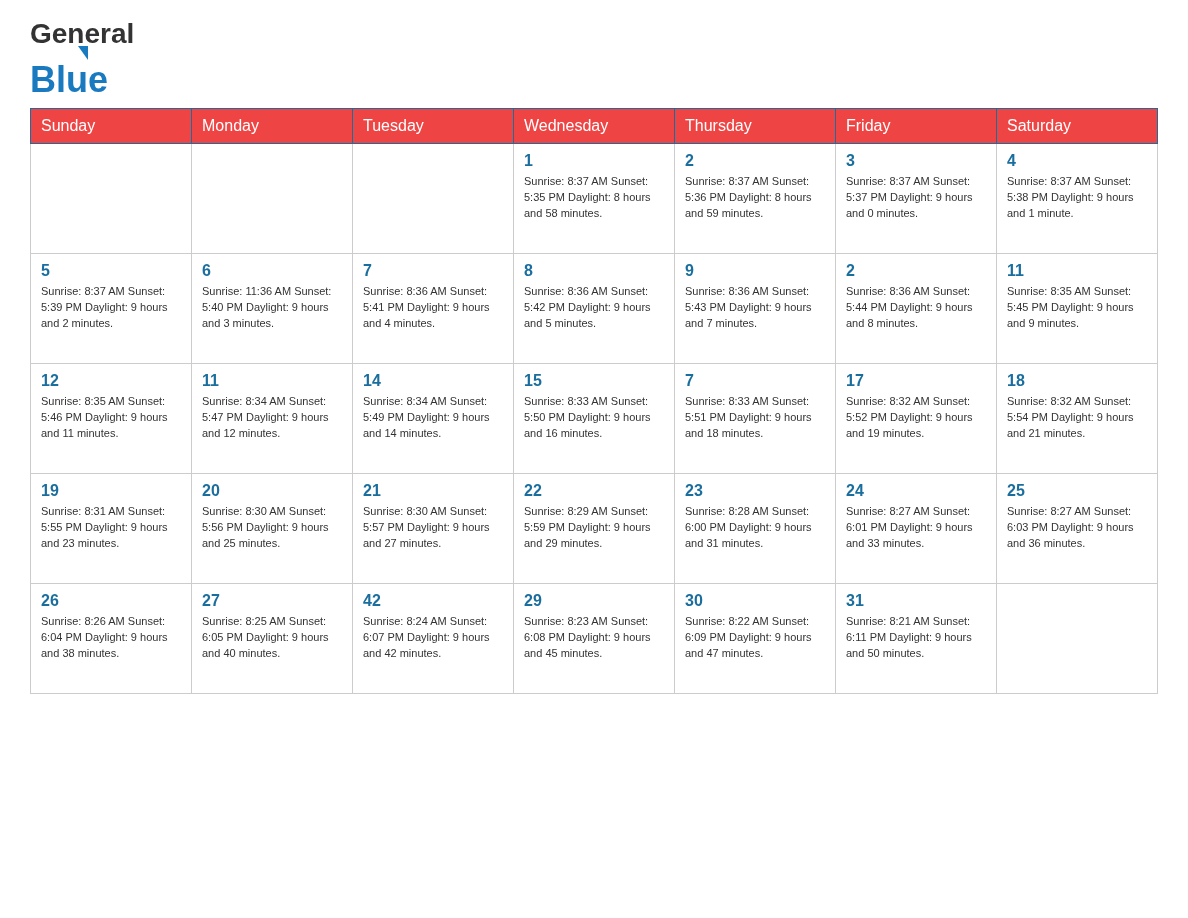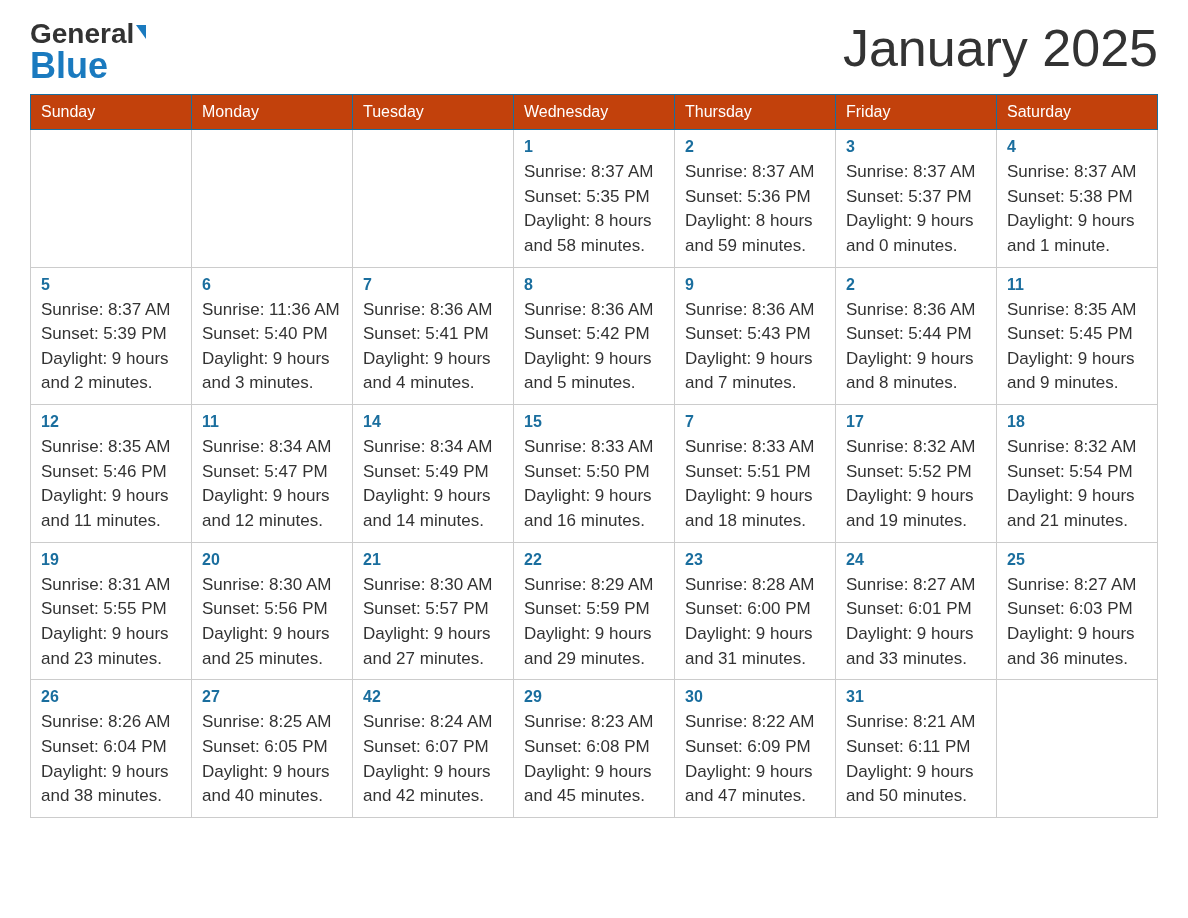--- a/index.html
+++ b/index.html
@@ -58,21 +58,21 @@
       font-size: 22px;
       color: #333;
       margin-top: 4px;
     }
     .calendar {
       width: 100%;
       border-collapse: collapse;
       margin-top: 10px;
     }
     .calendar thead tr th {
-      background-color: #c2410c;
+      background-color: #ef4444;
       color: #fff;
       font-size: 16px;
       font-weight: normal;
       padding: 8px 10px;
       text-align: left;
       border: 1px solid #1a6e9e;
     }
     .calendar tbody tr td {
       vertical-align: top;
       padding: 8px 10px;
@@ -86,42 +86,42 @@
       background: #fff;
     }
     .day-number {
       font-size: 16px;
       color: #1a6e9e;
       font-weight: bold;
       display: block;
       margin-bottom: 4px;
     }
     .day-info {
-      font-size: 17px;
+      font-size: 11px;
       color: #333;
       line-height: 1.45;
     }
     .logo-line {
       display: flex;
       align-items: center;
+      flex-direction: column;
     }
   </style>
 </head>
 <body>
 
 <div class="header">
   <div class="logo">
     <div class="logo-line">
       <span class="logo-general">General</span>
       <span class="logo-arrow"></span>
     </div>
     <span class="logo-blue">Blue</span>
   </div>
   <div class="title-block">
-    <div class="calendar-title">January 2025</div>
   </div>
 </div>
 
 <table class="calendar">
   <thead>
     <tr>
     <th>Sunday</th>
         <th>Monday</th>
         <th>Tuesday</th>
         <th>Wednesday</th>

